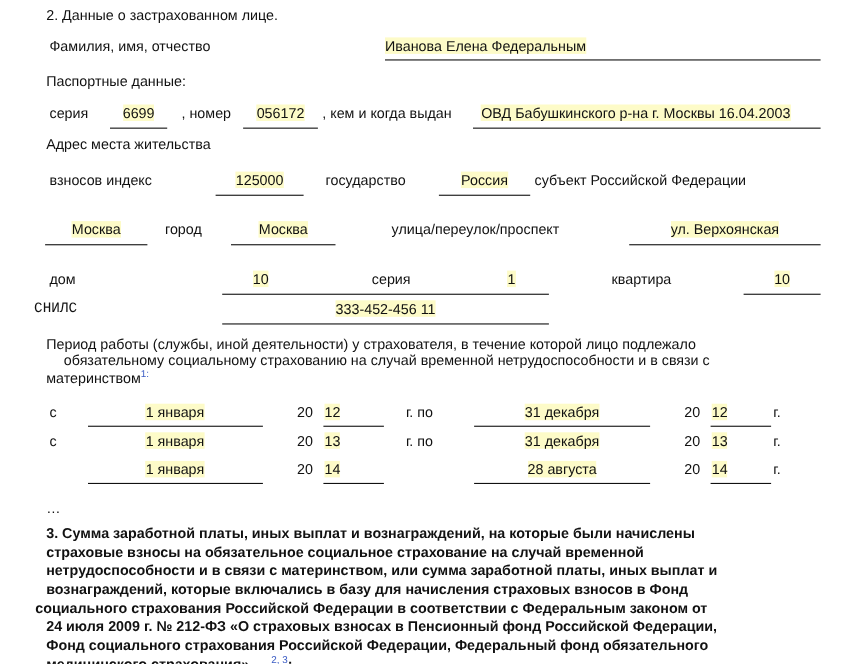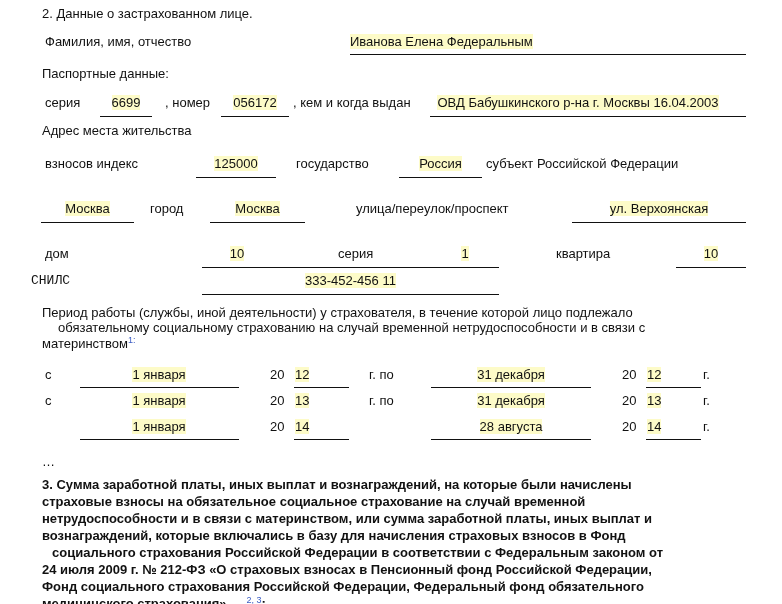--- a/index.html
+++ b/index.html
@@ -114,17 +114,17 @@
     </div>
   </div>
 
 <div class="abs" style="left:42px; top:454px;">…</div>
 
 <div id="sec3">
     <div class="para bold" style="left: 42px; top: 477px;"><span>3. Сумма заработной платы, иных выплат и вознаграждений, на которые были начислены</span></div>
     <div class="para bold" style="left: 42px; top: 494px;"><span>страховые взносы на обязательное социальное страхование на случай временной</span></div>
     <div class="para bold" style="left: 42px; top: 511px;"><span>нетрудоспособности и в связи с материнством, или сумма заработной платы, иных выплат и</span></div>
     <div class="para bold" style="left: 42px; top: 528px;"><span>вознаграждений, которые включались в базу для начисления страховых взносов в Фонд</span></div>
-    <div class="para bold" style="left: 52px; top: 545px;"><span>социального страхования Российской Федерации в соответствии с Федеральным законом от</span></div>
+    <div class="para bold" style="left: 32px; top: 545px;"><span>социального страхования Российской Федерации в соответствии с Федеральным законом от</span></div>
     <div class="para bold" style="left: 42px; top: 562px;"><span>24 июля 2009 г. № 212-ФЗ «О страховых взносах в Пенсионный фонд Российской Федерации,</span></div>
     <div class="para bold" style="left: 42px; top: 579px;"><span>Фонд социального страхования Российской Федерации, Федеральный фонд обязательного</span></div>
     <div class="para bold" style="left: 42px; top: 596px;"><span>медицинского страхования»</span><sup style="font-weight: normal; margin-left: 20px;">2, 3</sup><span>:</span></div>
   </div>
 
 </body></html>

